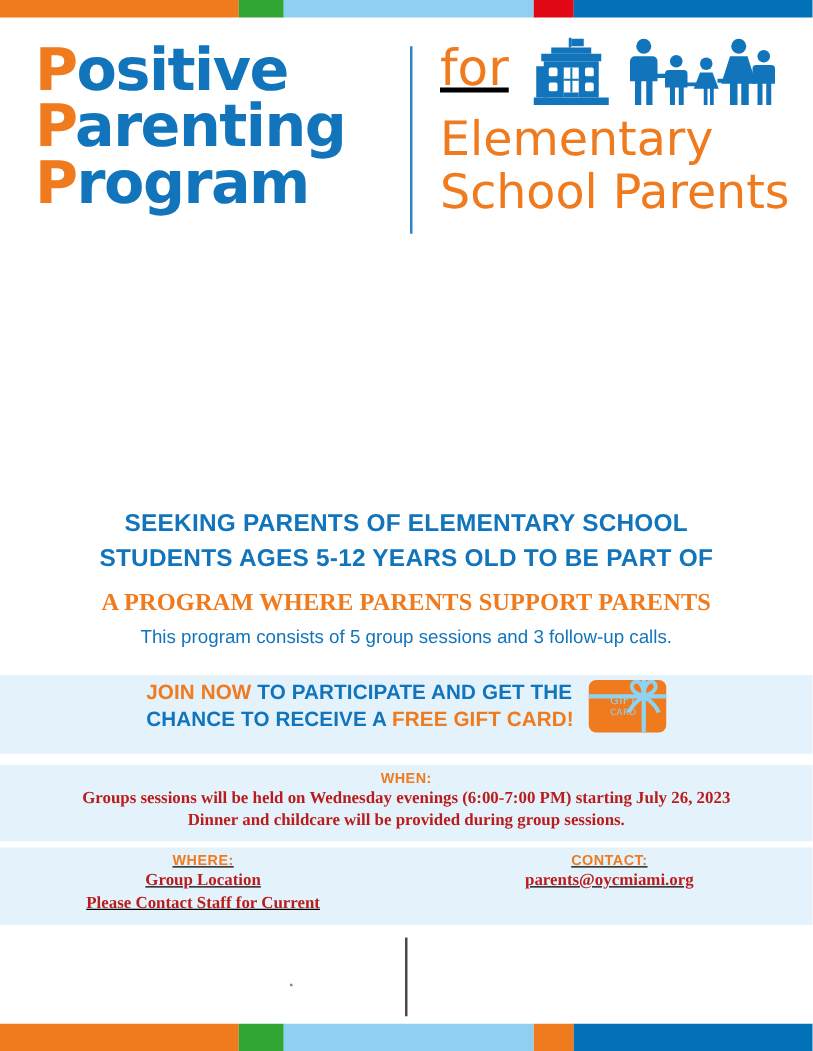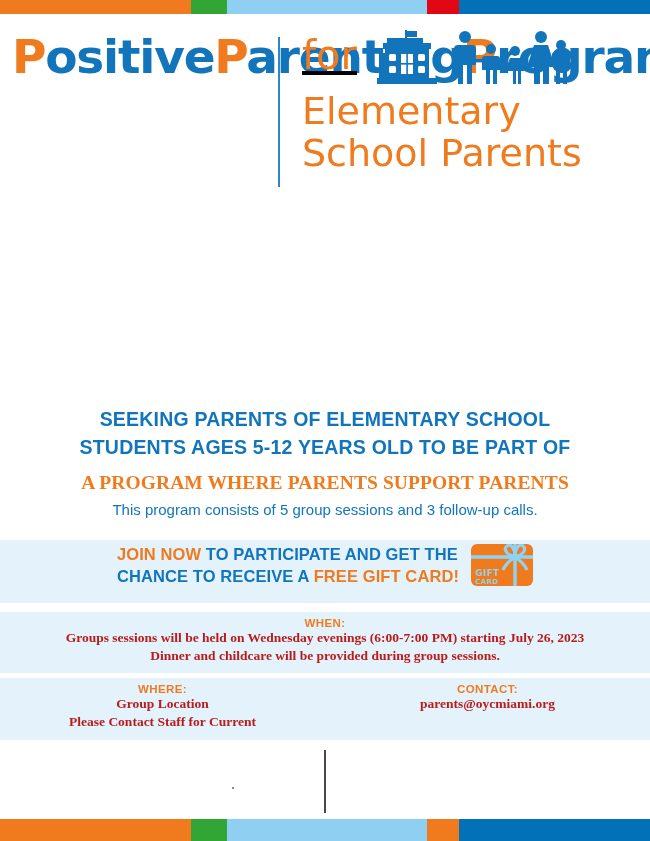--- a/index.html
+++ b/index.html
@@ -17,22 +17,22 @@
   .colorbar.top{top:0;height:14px;}
   .colorbar.bottom{bottom:0;height:22px;}
   .seg{height:100%;}
 
   
   .logo{
     position:absolute;left:0;top:34px;width:650px;height:170px;
     display:flex;align-items:flex-start;
   }
   .ppp{
-    width:278px;padding-left:12px;box-sizing:border-box;
-    display:flex;flex-direction:row;
+    width:328px;padding-left:28px;box-sizing:border-box;
+    display:flex;flex-direction:column;
   }
   .ppp-line{
     font-size:47px;line-height:45px;font-weight:bold;
     letter-spacing:-1.2px;white-space:nowrap;
     font-family:"DejaVu Sans", sans-serif;
   }
   .ppp-line .p{color:#EF7B1E;}
   .ppp-line .rest{color:#1275BC;}
 
   .divider-v{
@@ -86,24 +86,23 @@
   }
   .join-text .hl{color:#EF7B1E;}
 
   
   .giftcard{
     position:relative;width:62px;height:42px;margin-left:12px;
     background:#EF7B1E;border-radius:6px;flex:0 0 62px;
   }
   .giftcard svg{position:absolute;left:0;top:0;}
   .gc-label{
-    position:absolute;left:4px;top:13px;color:#8ED3F4;
-    font-size:9px;font-weight:bold;line-height:9px;letter-spacing:.3px;
+    position:absolute;left:17px;top:13px;color:#8ED3F4;
+    font-size:9px;font-weight:normal;line-height:9px;letter-spacing:.3px;
     font-family:"DejaVu Sans", sans-serif;
-    margin-top:12px;
   }
   .gc-label span{display:block;font-size:7px;}
 
   
   .when-wrap{
     position:absolute;left:0;top:612px;width:650px;height:49px;
     text-align:center;
   }
   .lbl{
     color:#EF7B1E;font-size:11.5px;font-weight:bold;letter-spacing:.4px;
@@ -112,21 +111,21 @@
   .serif{
     font-family:"Liberation Serif", serif;color:#b91c1c;
     font-weight:bold;font-size:13.5px;line-height:18px;
   }
 
   
   .wc-wrap{
     position:absolute;left:0;top:678px;width:650px;height:62px;
     display:flex;
   }
-  .wc-col{flex:1;text-align:center;}
+  .wc-col{flex:1;text-align:center;text-decoration:underline;}
 
   
   .foot-rule{
     position:absolute;left:324px;top:750px;width:2px;height:63px;
     background:#4A4A4A;
   }
   .foot-dot{
     position:absolute;left:232px;top:787px;width:2px;height:2px;
     background:#8a8a8a;
   }

